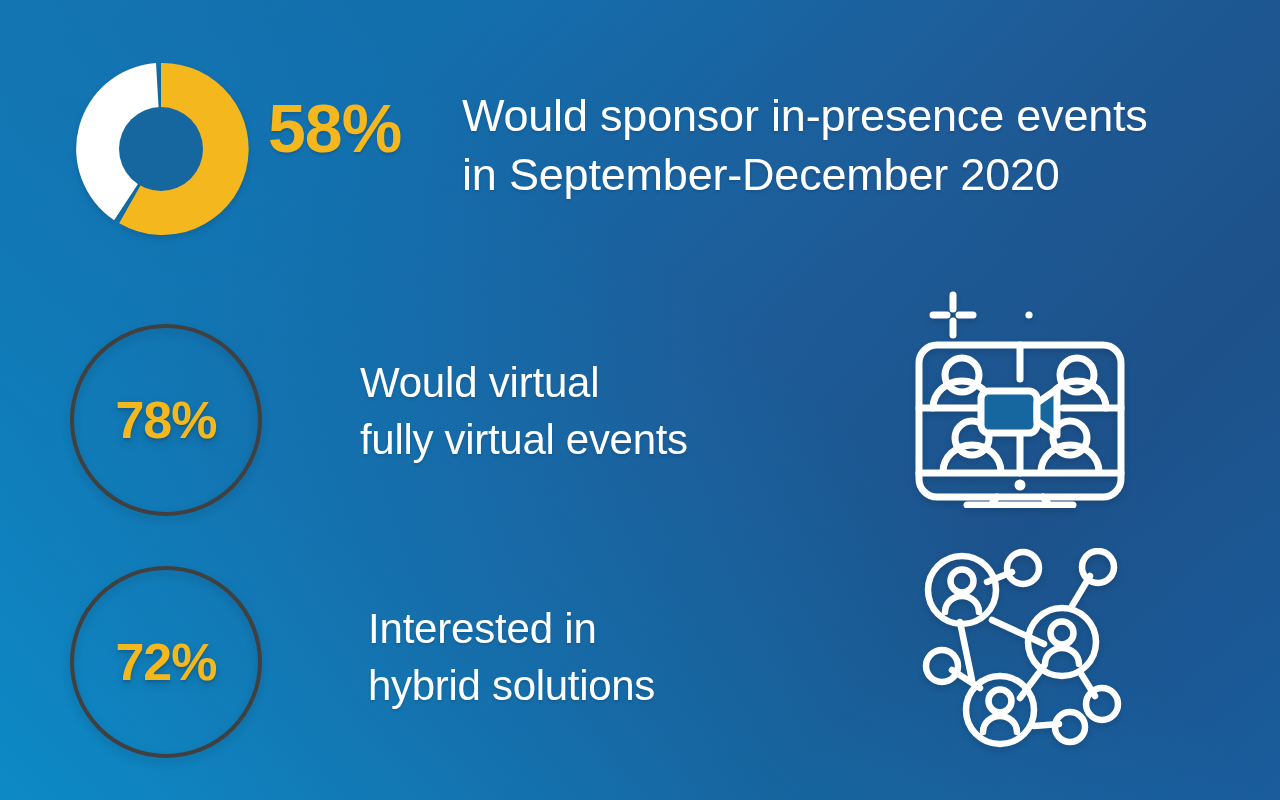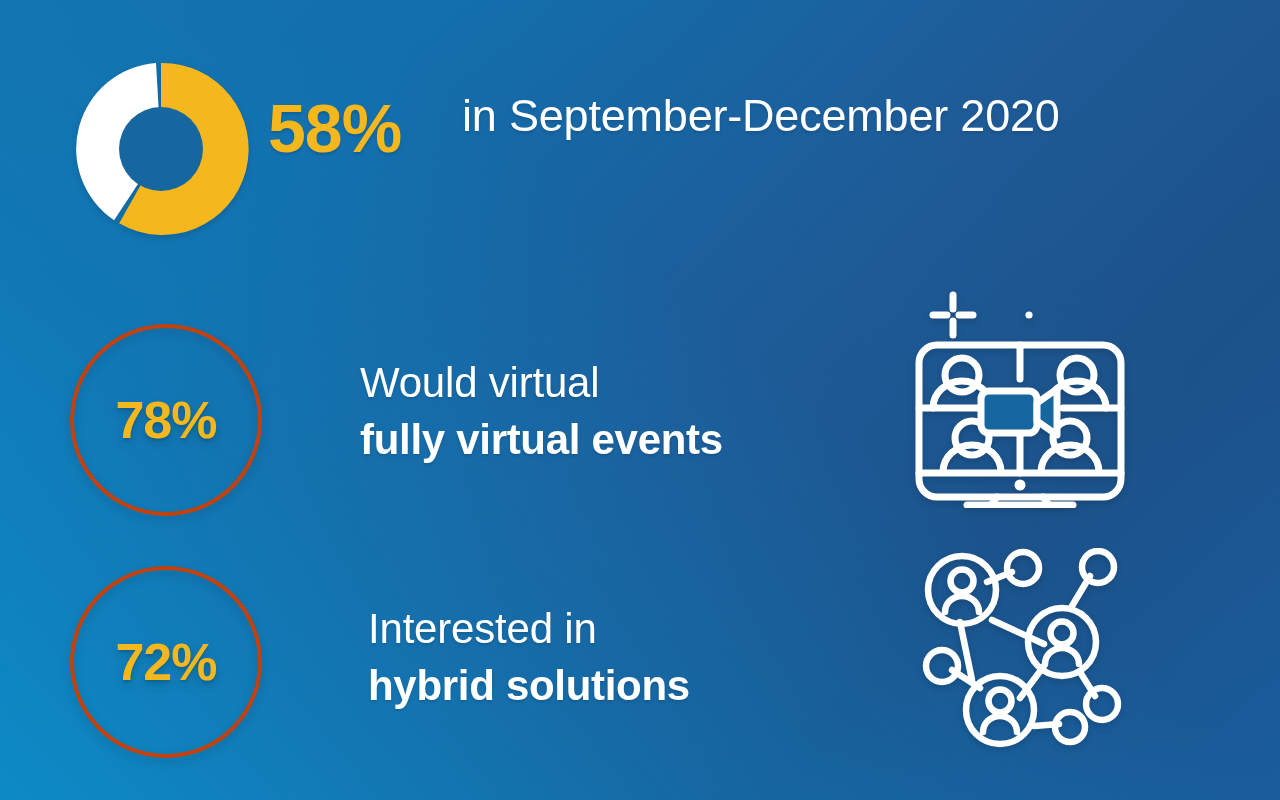--- a/index.html
+++ b/index.html
@@ -31,34 +31,34 @@
   .row1-text {
     position:absolute; left:462px; top:86px; width:760px;
     color:#FFFFFF; font-size:45px; line-height:1.32; font-weight:400;
     letter-spacing:-0.2px;
     text-shadow: 0 2px 3px rgba(0,0,0,0.13);
   }
 
   
   .ring {
     position:absolute; width:192px; height:192px; border-radius:50%;
-    border:4px solid #c2410c;
+    border:4px solid #404040;
     display:flex; align-items:center; justify-content:center;
     filter: drop-shadow(0 4px 4px rgba(0,0,0,0.16));
   }
   .ring-pct {
     font-size:52px; font-weight:700; color:#F5B71E; letter-spacing:-1px;
     text-shadow: 0 2px 3px rgba(0,0,0,0.15);
   }
   .stat-text {
     position:absolute; color:#FFFFFF; width:520px;
     text-shadow: 0 2px 3px rgba(0,0,0,0.13);
   }
   .stat-line1 { font-size:42px; font-weight:400; line-height:1.36; letter-spacing:-0.2px; }
-  .stat-line2 { font-size:42px; font-weight:700; line-height:1.36; letter-spacing:-0.3px; }
+  .stat-line2 { font-size:42px; font-weight:400; line-height:1.36; letter-spacing:-0.3px; }
 
   .row2-ring { left:70px; top:324px; }
   .row2-text { left:360px; top:354px; }
   .row3-ring { left:70px; top:566px;text-align:center; }
   .row3-text { left:360px; top:600px;margin-left:8px; }
 
   
   .icon-art { position:absolute; filter: drop-shadow(0 3px 3px rgba(0,0,0,0.15)); }
   .icon-video { left:905px; top:283px; width:230px; height:225px; }
   .icon-network { left:912px; top:548px; width:218px; height:200px; }
@@ -80,20 +80,21 @@
 
         <path d="M 91 91 L 44.1 162.2 A 86 86 0 0 1 86 5.1 Z" fill="#FFFFFF"></path>
 
         <circle cx="91" cy="91" r="42" fill="#16679F"></circle>
       </svg>
     </div>
 
     <div class="pct-big">58%</div>
 
     <div class="row1-text">
+      <div>Would sponsor in-presence events</div>
       <div>in September-December 2020</div>
     </div>
   </div>
 
   <div class="ring row2-ring">
     <span class="ring-pct">78%</span>
   </div>
 
   <div class="stat-text row2-text">
     <div class="stat-line1">Would virtual</div>

